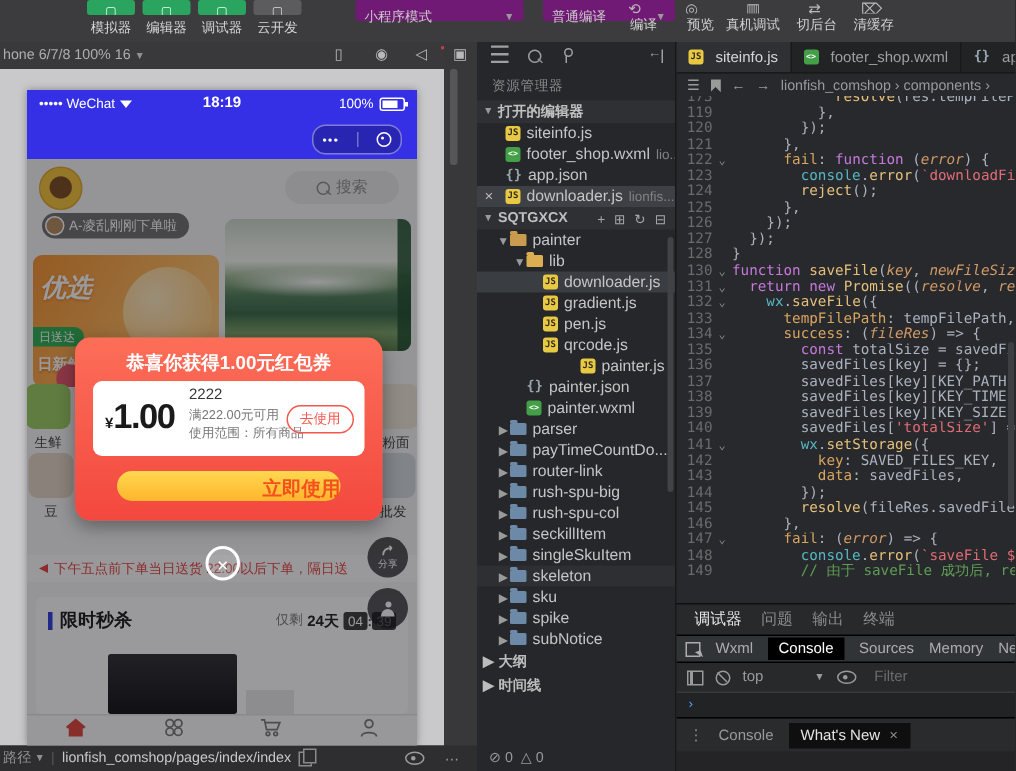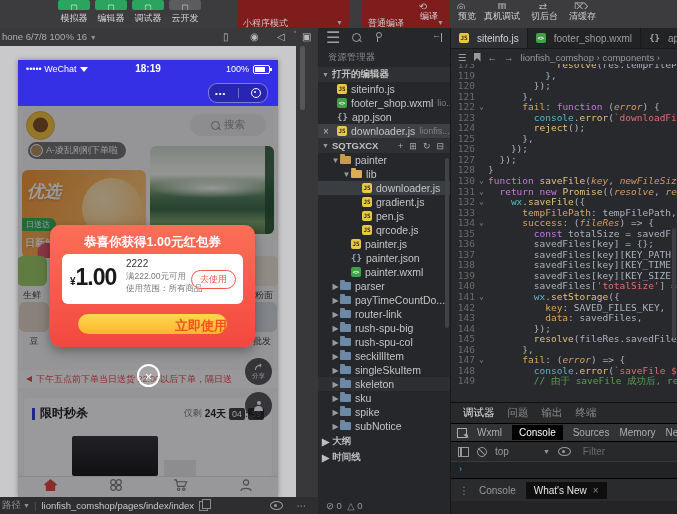--- a/index.html
+++ b/index.html
@@ -6,21 +6,21 @@
   .app{position:relative;width:677px;height:514px;overflow:hidden;background:#333436;
        font-family:"Liberation Sans",sans-serif;-webkit-font-smoothing:antialiased;}
 
   
   .toolbar{position:absolute;left:0;top:0;width:677px;height:28px;background:#3c3c3e;border-bottom:1px solid #2a2a2c;overflow:hidden;}
   #tb-left{position:absolute;left:58px;top:0;display:flex;gap:5px;}
   .tbb{width:32px;text-align:center;}
   .tbb .pill{height:10px;border-radius:2px;background:#2aa45e;color:#eafff1;font-size:8px;line-height:15px;overflow:hidden;}
   .tbb.gray .pill{background:#5c5c5e;color:#ddd;}
   .tbb .lbl{font-size:9px;color:#d6d6d6;margin-top:2px;white-space:nowrap;}
-  .dd{position:absolute;top:0;height:14px;background:#7f1d1d;border-radius:2px;color:#c9c9c9;font-size:9px;line-height:14px;padding:16px 6px;box-sizing:border-box;font-family:Liberation Serif, serif;}
+  .dd{position:absolute;top:0;height:14px;background:#701a75;border-radius:2px;color:#c9c9c9;font-size:9px;line-height:14px;padding:4px 6px;box-sizing:border-box;font-family:Liberation Serif, serif;}
   .dd .caret{float:right;margin-left:4px;font-size:7px;color:#9a9a9a;}
   #dd-mode{left:237px;width:112px;}
   #dd-compile{left:362px;width:88px;}
   #tb-actions{position:absolute;left:408px;top:0;display:flex;gap:8px;}
   .tba{text-align:center;min-width:30px;}
   .tba .ic{height:9px;overflow:hidden;color:#b9b9b9;font-size:10px;line-height:14px;}
   .tba .lbl{font-size:9px;color:#d0d0d0;margin-top:1px;white-space:nowrap;text-align:right;}
 
   
   .devbar{position:absolute;left:0;top:28px;width:318px;height:18px;background:#39393b;color:#aeaeae;font-size:9.5px;line-height:18px;}
@@ -477,21 +477,21 @@
         <div class="tr" style="padding-left: 35px;">
           <span class="arrow"></span>
           <span class="fic fic-js">JS</span>
           <span>pen.js</span>
         </div>
         <div class="tr" style="padding-left: 35px;">
           <span class="arrow"></span>
           <span class="fic fic-js">JS</span>
           <span>qrcode.js</span>
         </div>
-        <div class="tr" style="padding-left: 24px;">
+        <div class="tr" style="padding-left: 24px; margin-left: 36px;">
           <span class="arrow"></span>
           <span class="fic fic-js">JS</span>
           <span>painter.js</span>
         </div>
         <div class="tr" style="padding-left: 24px;">
           <span class="arrow"></span>
           <span class="fic fic-json">{}</span>
           <span>painter.json</span>
         </div>
         <div class="tr" style="padding-left: 24px;">

